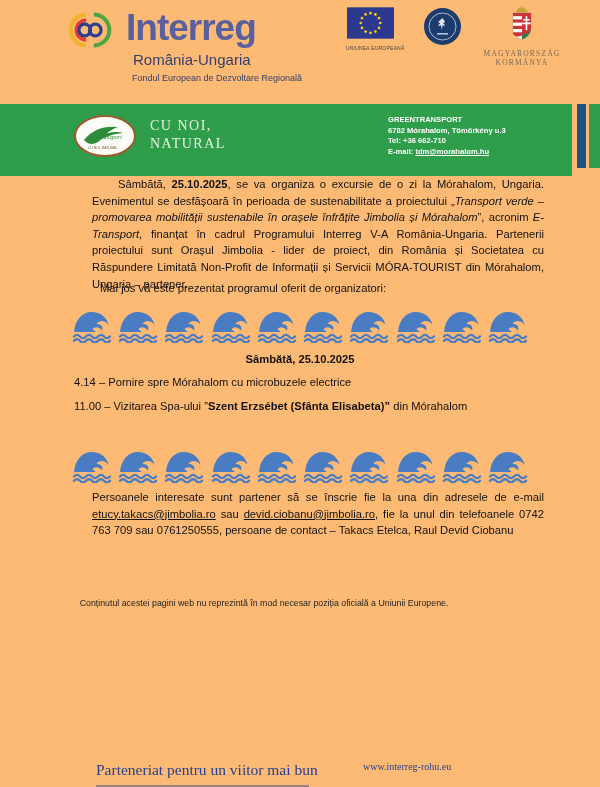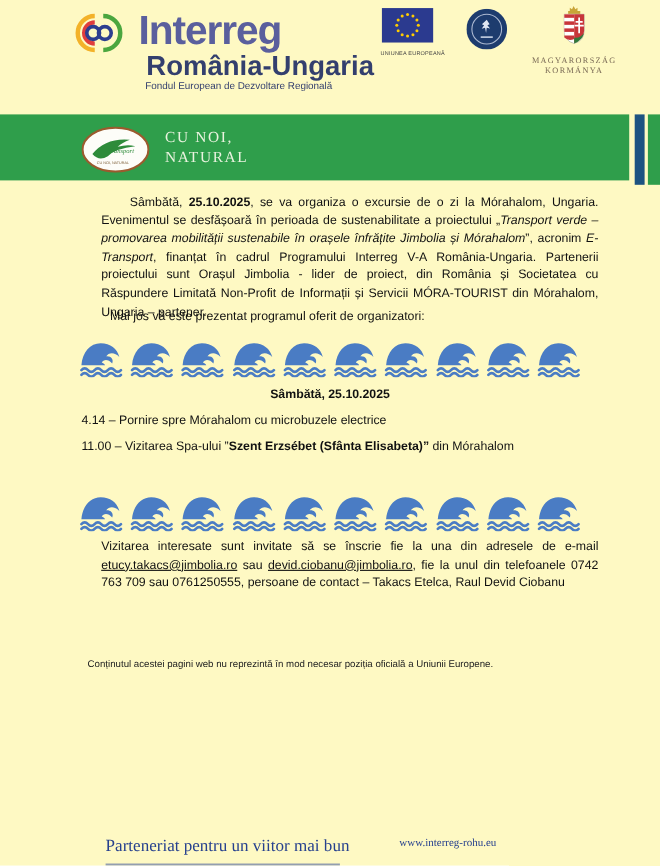--- a/index.html
+++ b/index.html
@@ -1,38 +1,38 @@
 <!DOCTYPE html>
 <html style="--green: #2f9e4b; --navy-stripe: #1d5381; --wave: #4a7cc4; --footer-navy: #27418e; --logo-navy: #333f6e; --brand-slate: #5a5f9d;"><head>
 <meta charset="utf-8">
 <style>
   :root{
     --green:#2f9e4b; --navy-stripe:#1d5381; --wave:#4a7cc4;
     --footer-navy:#27418e; --logo-navy:#333f6e; --brand-slate:#5a5f9d;
   }
   *{margin:0;padding:0;box-sizing:border-box;}
   html,body{background:#fff;}
-  .page{position:relative;width:600px;height:787px;background:#fef9c3;overflow:hidden;
+  .page{position:relative;width:600px;height:787px;background:#fdba74;overflow:hidden;
         font-family:"Liberation Sans",sans-serif;color:#1a1a1a;}
 
   
   .interreg{position:absolute;left:62px;top:6px;display:flex;gap:8px;}
   .interreg-text{padding-top:2px;}
   .brand{font-size:37px;font-weight:bold;color:var(--brand-slate);letter-spacing:-1px;line-height:40px;}
-  .program{font-size:25px;font-weight:bold;color:var(--logo-navy);letter-spacing:0;line-height:24px;margin-left:7px;}
+  .program{font-size:15px;font-weight:normal;color:var(--logo-navy);letter-spacing:0;line-height:24px;margin-left:7px;}
   .tagline{font-size:9px;font-weight:normal;color:var(--logo-navy);margin-left:6px;margin-top:1px;}
   .eu-block{position:absolute;left:346px;top:7px;width:48px;text-align:center;}
   .eu-caption{font-size:5px;color:#444;margin-top:2px;letter-spacing:.2px;white-space:nowrap;}
   .ro-seal{position:absolute;left:424px;top:8px;}
   .hu-block{position:absolute;left:462px;top:4px;width:120px;text-align:center;}
   .hu-caption{font-family:"Liberation Serif",serif;font-size:7.5px;color:#7a6a55;
               letter-spacing:1.2px;line-height:9px;margin-top:3px;}
 
   
-  .banner{position:absolute;left:0;top:104px;width:572px;height:60px;background:var(--green);}
+  .banner{position:absolute;left:0;top:104px;width:572px;height:72px;background:var(--green);}
   .gt-oval{position:absolute;left:74px;top:11px;}
   .banner-slogan{position:absolute;left:150px;top:13px;font-family:"Liberation Serif",serif;
                  font-size:14px;color:#eaf3df;letter-spacing:1.5px;line-height:18px;}
   .banner-contact{position:absolute;left:388px;top:11px;color:#fff;font-size:7.6px;
                   font-weight:bold;line-height:10.6px;}
   .banner-contact a{color:#fff;text-decoration:underline;}
   .stripe-navy{position:absolute;left:577px;top:104px;width:9px;height:64px;background:var(--navy-stripe);}
   .stripe-green-end{position:absolute;left:589px;top:104px;width:11px;height:64px;background:var(--green);}
 
   
@@ -138,20 +138,26 @@
     <svg class="gt-oval" width="62" height="42" viewBox="0 0 62 42">
       <ellipse cx="31" cy="21" rx="30" ry="20" fill="#fdfdf8" stroke="#9a5b2e" stroke-width="2"></ellipse>
       <path d="M10 25 q12 -15 34 -13 q-7 2.5 -11 6.5 q9 -2.5 16 -.5 q-18 2 -25 9 q-8 5 -14 -2 z" fill="#2e8b3a"></path>
       <text x="36" y="24" font-size="6" fill="#2e8b3a" font-style="italic" font-family="Liberation Serif,serif" text-anchor="middle">Transport</text>
       <text x="14" y="34" font-size="3.4" fill="#7a5a32" text-anchor="start">CU NOI, NATURAL</text>
     </svg>
     <div class="banner-slogan">
       <span>CU NOI,</span><br>
       <span>NATURAL</span>
     </div>
+    <div class="banner-contact">
+      <div>GREENTRANSPORT</div>
+      <div>6782 Mórahalom, Tömörkény u.3</div>
+      <div>Tel: +36 662-710</div>
+      <div><span>E-mail: </span><a href="#">tdm@morahalom.hu</a></div>
+    </div>
   </div>
   <div class="stripe-navy"></div>
   <div class="stripe-green-end"></div>
 
   <p class="para justify indent p1"><span>Sâmbătă, </span><b class="b">25.10.2025</b><span>, se va organiza o excursie de o zi la Mórahalom, Ungaria. Evenimentul se desfășoară în perioada de sustenabilitate a proiectului „</span><i class="i">Transport verde – promovarea mobilității sustenabile în orașele înfrățite Jimbolia și Mórahalom</i><span>”, acronim </span><i class="i">E-Transport</i><span>, finanțat în cadrul Programului Interreg V-A România-Ungaria. Partenerii proiectului sunt Orașul Jimbolia - lider de proiect, din România și Societatea cu Răspundere Limitată Non-Profit de Informații și Servicii MÓRA-TOURIST din Mórahalom, Ungaria – partener.</span></p>
 
   <p class="para indent intro">Mai jos vă este prezentat programul oferit de organizatori:</p>
 
   <div class="wave-row waves1">
   <svg width="40" height="34" viewBox="0 0 40 34">
@@ -275,21 +281,21 @@
     <path d="M2 31.8 q3 -3.2 6 0 t6 0 t6 0 t6 0 t6 0 t6 0" fill="none" stroke="var(--wave)" stroke-width="2.4" stroke-linecap="round"></path>
   </svg>
 
   <svg width="40" height="34" viewBox="0 0 40 34">
     <path d="M2 23 C3 11 10 3 19.5 3 C28.5 3 34.5 8 36.5 15.5 C32 10.5 26.5 11.5 24.5 15 C29 14.5 31.5 18 30 21.5 C26.5 17 22 17.5 20.5 20.5 C22.5 21.5 23.5 22.5 23.5 23 Z" fill="var(--wave)"></path>
     <path d="M2 27.5 q3 -3.2 6 0 t6 0 t6 0 t6 0 t6 0 t6 0" fill="none" stroke="var(--wave)" stroke-width="2.4" stroke-linecap="round"></path>
     <path d="M2 31.8 q3 -3.2 6 0 t6 0 t6 0 t6 0 t6 0 t6 0" fill="none" stroke="var(--wave)" stroke-width="2.4" stroke-linecap="round"></path>
   </svg>
 </div>
 
-  <p class="para justify contact-para"><span>Vizitarea interesate sunt invitate să se înscrie fie la una din adresele de e-mail </span><a href="#">etucy.takacs@jimbolia.ro</a><span> sau </span><a href="#">devid.ciobanu@jimbolia.ro</a><span>, fie la unul din telefoanele 0742 763 709 sau 0761250555, persoane de contact – Takacs Etelca, Raul Devid Ciobanu</span></p>
+  <p class="para justify contact-para"><span>Persoanele interesate sunt partener să se înscrie fie la una din adresele de e-mail </span><a href="#">etucy.takacs@jimbolia.ro</a><span> sau </span><a href="#">devid.ciobanu@jimbolia.ro</a><span>, fie la unul din telefoanele 0742 763 709 sau 0761250555, persoane de contact – Takacs Etelca, Raul Devid Ciobanu</span></p>
 
   <p class="disclaimer">Conținutul acestei pagini web nu reprezintă în mod necesar poziția oficială a Uniunii Europene.</p>
 
   <span class="footer-slogan">Parteneriat pentru un viitor mai bun</span>
   <a href="#" class="footer-url">www.interreg-rohu.eu</a>
   <div class="bottom-cut"></div>
 
 </div>
 
 </body></html>

